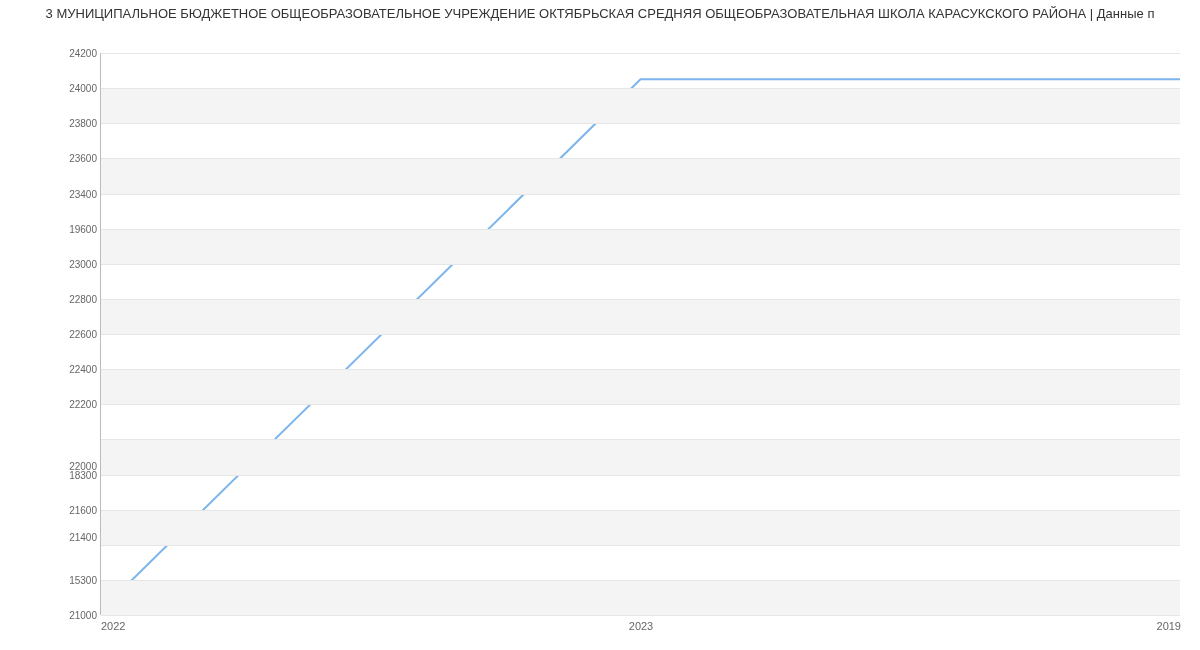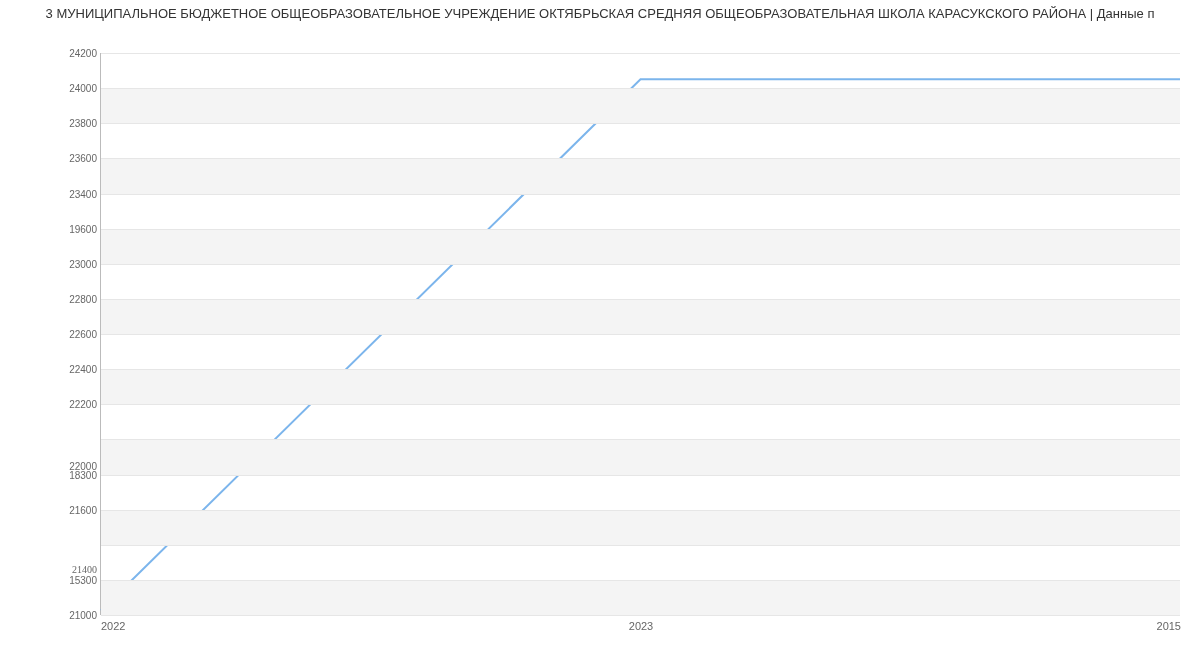--- a/index.html
+++ b/index.html
@@ -96,21 +96,21 @@
       <div class="band" style="top: 316.125px; height: 35.125px;"></div>
       <div class="band" style="top: 245.875px; height: 35.125px;"></div>
       <div class="band" style="top: 175.625px; height: 35.125px;"></div>
       <div class="band" style="top: 105.375px; height: 35.125px;"></div>
       <div class="band" style="top: 35.125px; height: 35.125px;"></div>
       <div class="grid-line" style="top: 562px;"></div>
       <div class="y-label" style="top: 562px;">21000</div>
       <div class="grid-line" style="top: 526.875px;"></div>
       <div class="y-label" style="top: 526.875px;">15300</div>
       <div class="grid-line" style="top: 491.75px;"></div>
-      <div class="y-label" style="top: 516px; font-family: Liberation Serif, serif;">21400</div>
+      <div class="y-label" style="top: 484px;">21400</div>
       <div class="grid-line" style="top: 456.625px;"></div>
       <div class="y-label" style="top: 456.625px;">21600</div>
       <div class="grid-line" style="top: 421.5px;"></div>
       <div class="y-label" style="top: 421.5px;">18300</div>
       <div class="grid-line" style="top: 386.375px;"></div>
       <div class="y-label" style="top: 381px; margin-top: 32px;">22000</div>
       <div class="grid-line" style="top: 351.25px;"></div>
       <div class="y-label" style="top: 351.25px;">22200</div>
       <div class="grid-line" style="top: 316.125px;"></div>
       <div class="y-label" style="top: 316.125px;">22400</div>
@@ -127,15 +127,15 @@
       <div class="grid-line" style="top: 105.375px;"></div>
       <div class="y-label" style="top: 105.375px;">23600</div>
       <div class="grid-line" style="top: 70.25px;"></div>
       <div class="y-label" style="top: 70.25px;">23800</div>
       <div class="grid-line" style="top: 35.125px;"></div>
       <div class="y-label" style="top: 35.125px;">24000</div>
       <div class="grid-line" style="top: 0px;"></div>
       <div class="y-label" style="top: 0px;">24200</div>
       <div class="x-label first" style="left: 0px;">2022</div>
       <div class="x-label" style="left: 540px;">2023</div>
-      <div class="x-label last" style="left: 1080px;">2015</div>
+      <div class="x-label last" style="left: 1080px;">2019</div>
     </div>
 </div>
 
 </body></html>

